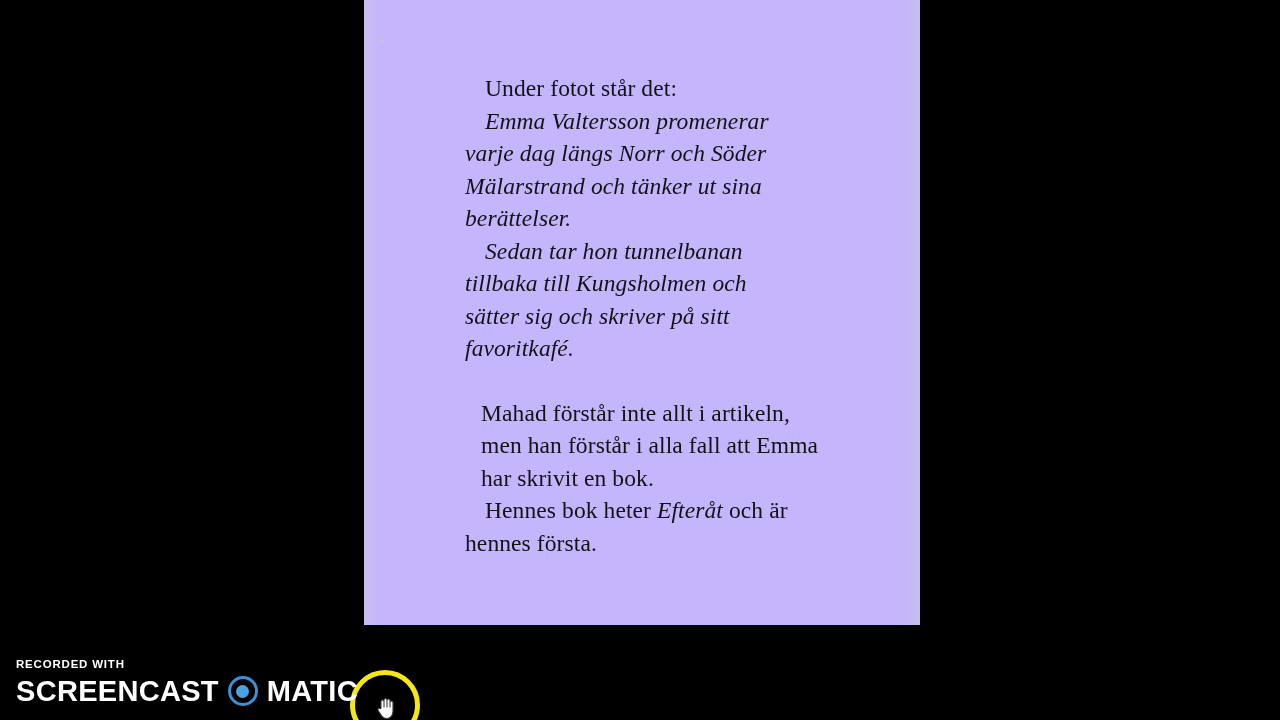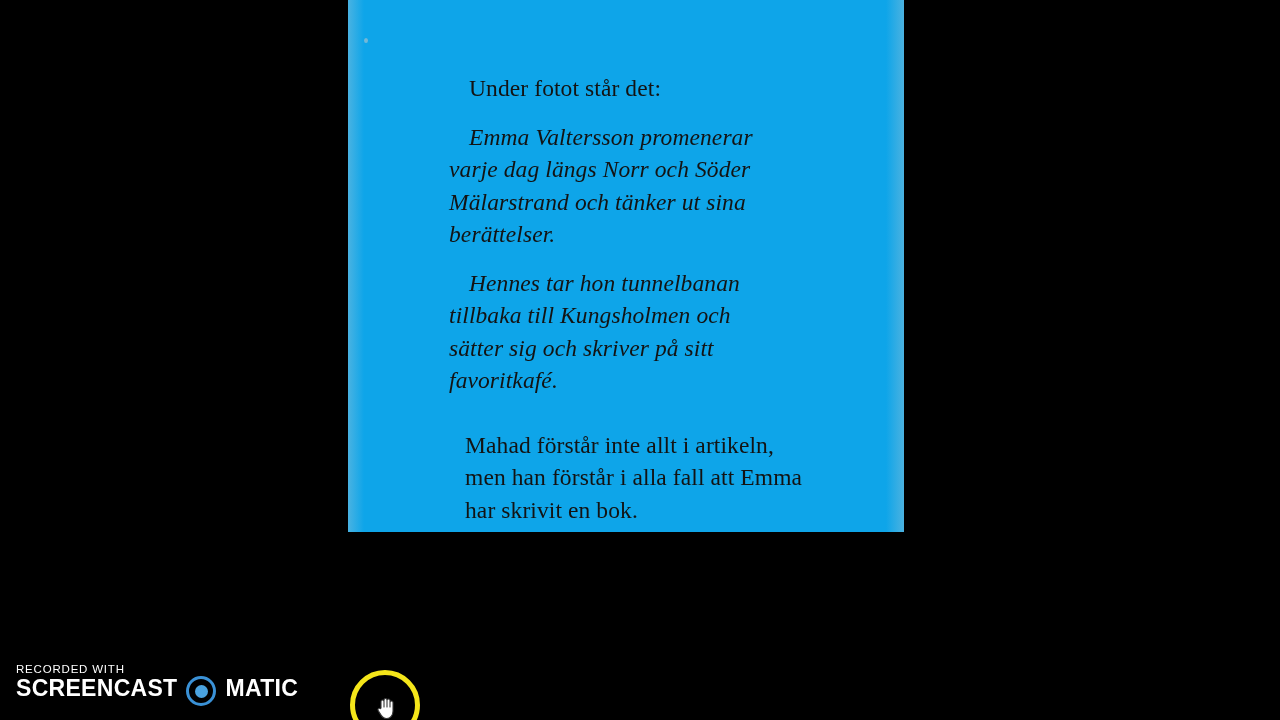--- a/index.html
+++ b/index.html
@@ -18,25 +18,25 @@
   #video-frame {
     position: relative;
     width: 1280px;
     height: 720px;
     background: #000000;
   }
 
   
   #page {
     position: absolute;
-    left: 348px;
+    left: 364px;
     top: 0;
     width: 556px;
-    height: 532px;
-    background: #0ea5e9;
+    height: 625px;
+    background: #c4b5fd;
     overflow: hidden;
   }
 
   
   #page-shade {
     position: absolute;
     inset: 0;
     background:
       linear-gradient(to right, rgba(210,210,210,.30) 0px, rgba(255,255,255,0) 16px),
       linear-gradient(to left,  rgba(205,205,205,.32) 0px, rgba(255,255,255,0) 18px);
@@ -53,21 +53,21 @@
     font-family: "Liberation Serif", serif;
     font-size: 23.5px;
     line-height: 32.5px;
     letter-spacing: .1px;
   }
 
   .para {
     margin: 0;
     white-space: pre-wrap;
   }
-  .para + .para { margin-top: 16px; }
+  .para + .para { margin-top: 0; }
 
   .para.indent-first { text-indent: 20px; }
   .para.italic { font-style: italic; }
   .para.gap-before { margin-top: 32px; margin-left: 16px; }
 
   .title-italic { font-style: italic; }
 
   
   .speck {
     position: absolute;
@@ -101,29 +101,30 @@
   #watermark {
     position: absolute;
     left: 16px;
     bottom: 14px;
     color: #ffffff;
     font-family: "Liberation Sans", sans-serif;
     user-select: none;
   }
   #wm-recorded {
     font-size: 11.5px;
-    font-weight: normal;
+    font-weight: bold;
     letter-spacing: .8px;
     line-height: 13px;
+    margin-bottom: 5px;
   }
   #wm-brand {
     display: flex;
-    align-items: flex-start;
+    align-items: center;
     gap: 9px;
-    font-size: 23px;
+    font-size: 29px;
     font-weight: bold;
     letter-spacing: .3px;
     line-height: 25px;
   }
   #wm-logo {
     width: 30px;
     height: 30px;
     border: 3px solid #3a91d6;
     border-radius: 50%;
     box-sizing: border-box;
@@ -160,30 +161,32 @@
 
     <div id="text-column">
 
       <p class="para indent-first">Under fotot står det:</p>
 
       <p class="para indent-first italic">Emma Valtersson promenerar
 varje dag längs Norr och Söder
 Mälarstrand och tänker ut sina
 berättelser.</p>
 
-      <p class="para indent-first italic">Hennes tar hon tunnelbanan
+      <p class="para indent-first italic">Sedan tar hon tunnelbanan
 tillbaka till Kungsholmen och
 sätter sig och skriver på sitt
 favoritkafé.</p>
 
       <p class="para gap-before">Mahad förstår inte allt i artikeln,
 men han förstår i alla fall att Emma
 har skrivit en bok.</p>
 
 
+      <p class="para indent-first"><span>Hennes bok heter </span><span class="title-italic">Efteråt</span><span> och är
+hennes första.</span></p>
 
     </div>
   </div>
 
   <div id="click-ring"></div>
 
   <svg id="hand-cursor" viewBox="0 0 24 28" xmlns="http://www.w3.org/2000/svg">
     <path d="M6 14 V7.5 a1.5 1.5 0 0 1 3 0 V13 V6 a1.5 1.5 0 0 1 3 0 v7 V6.5 a1.5 1.5 0 0 1 3 0 V13 V8.5 a1.5 1.5 0 0 1 3 0 V17 c0 4.2-2.6 7.5-6.2 7.5 -3.2 0-4.6-1.4-6.1-3.9 L3.2 16.6 a1.5 1.5 0 0 1 2.3-1.9 Z" fill="#ffffff" stroke="#3a3a3a" stroke-width="1.1" stroke-linejoin="round"></path>
   </svg>
 

